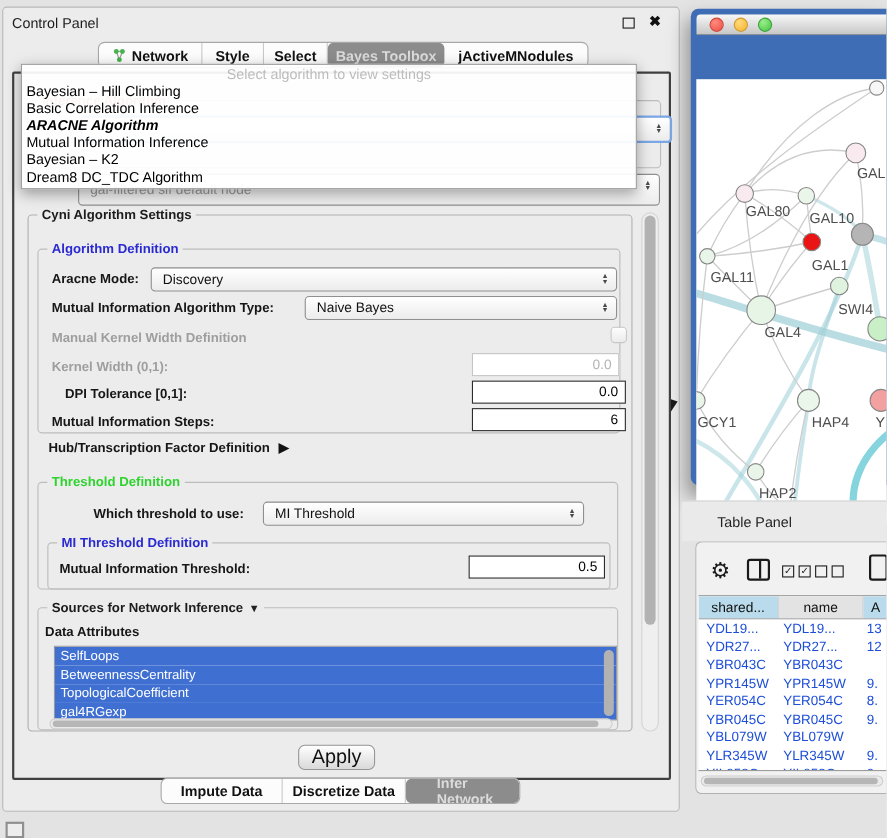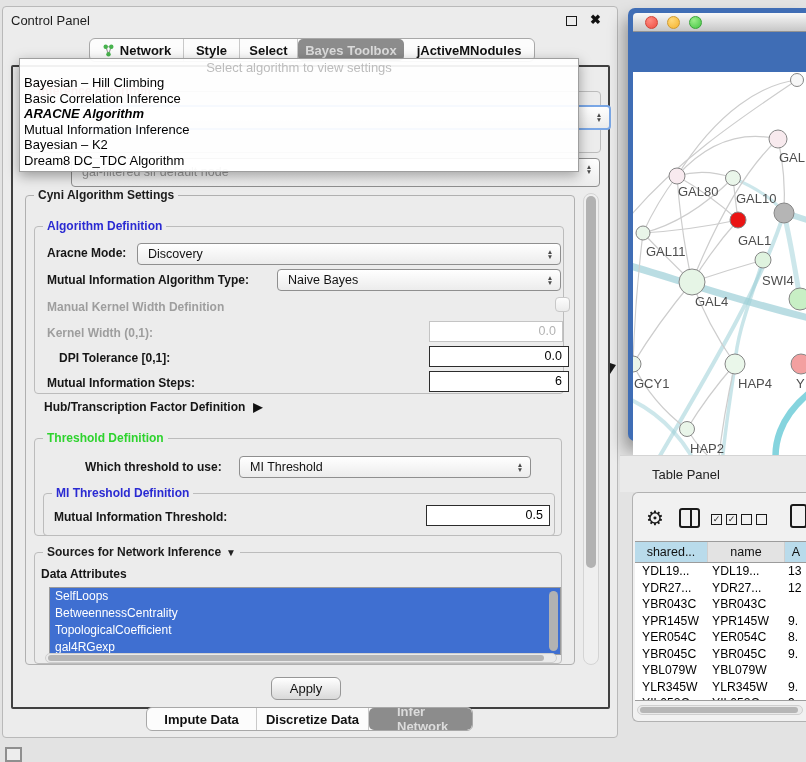--- a/index.html
+++ b/index.html
@@ -60,21 +60,21 @@
   .srclist { position:absolute; background:#fff; border:1px solid #9a9a9a; overflow:hidden; }
   .src-item { height:17px; line-height:17px; background:#3f6fd1; color:#fff; font-size:12px; padding-left:5px; }
   .list-vthumb { position:absolute; right:2px; top:3px; width:9px; height:60px; background:#b2b2b2; border-radius:5px; }
 
   .hscroll { position:absolute; height:10px; background:#eaeaea; border:1px solid #cfcfcf; border-radius:6px; }
   .hscroll .thumb { position:absolute; left:2px; top:1px; height:6px; background:#b6b6b6; border-radius:4px; }
   .vscroll { position:absolute; width:16px; background:#efefef; border:1px solid #d4d4d4; border-radius:8px; }
   .vscroll .thumb { position:absolute; left:2px; width:10px; background:#b2b2b2; border-radius:6px; }
 
   .button { position:absolute; height:23px; background:linear-gradient(#ffffff,#d9d9d9);
-            border:1px solid #979797; border-radius:6px; font-size:13px; color:#111;
+            border:1px solid #979797; border-radius:6px; font-size:18px; color:#111;
             text-align:center; line-height:21px; }
 
   .bottabs { position:absolute; left:143px; top:700px; height:24px; display:flex;
              background:#fcfcfc; border:1px solid #a8a8a8; border-radius:6px; overflow:hidden; }
 
   #mini-icon { position:absolute; left:5px; top:747px; width:17px; height:15px;
                border:2px solid #8f8f8f; background:#ededed; }
 
   
   #net-window { position:absolute; left:628px; top:8px; width:178px; height:433px;
@@ -97,21 +97,21 @@
   .colsplit { width:21px; height:20px; border:2px solid #1a1a1a; border-radius:3px; }
   .colsplit:before { content:""; position:absolute; left:50%; top:0; width:2px; height:100%; background:#1a1a1a; }
   .chk { position:absolute; width:11px; height:11px; border:1.6px solid #1a1a1a; font-size:9px; line-height:9px; text-align:center; color:#1a1a1a; }
   .docicon { position:absolute; width:17px; height:24px; border:2px solid #1a1a1a; border-radius:3px; background:#f1f1f1; }
   #tbl { position:absolute; left:2px; top:48px; width:172px; height:160px; background:#fff;
          border-top:1px solid #9c9c9c; border-bottom:1px solid #9c9c9c; overflow:hidden; }
   .thead { display:flex; height:21px; border-bottom:1px solid #9c9c9c; }
   .th { font-size:12.5px; color:#111; text-align:center; line-height:21px; border-right:1px solid #cfcfcf; overflow:hidden; white-space:nowrap; }
   .th.c1 { width:73px; background:#b9dbeb; } .th.c2 { width:77px; background:#e3e3e3; } .th.c3 { width:22px; background:#b9dbeb; border-right:none; }
   #trows { height:138px; overflow:hidden; }
-  .trow { display:flex; height:16.5px; font-size:12.2px; color:#000000; line-height:16.5px; }
+  .trow { display:flex; height:16.5px; font-size:12.2px; color:#1d4ed8; line-height:16.5px; }
   .td { overflow:hidden; white-space:nowrap; }
   .td.c1 { width:73px; padding-left:7px; } .td.c2 { width:77px; padding-left:4px; } .td.c3 { width:22px; padding-left:3px; }
 
   #cursor { position:absolute; left:610px; top:363px; width:0; height:0;
             border-left:6px solid #1a1a1a; border-bottom:9px solid transparent; border-top:2px solid transparent; }
 </style>
 </head>
 <body>
 
 <div id="cpanel">

